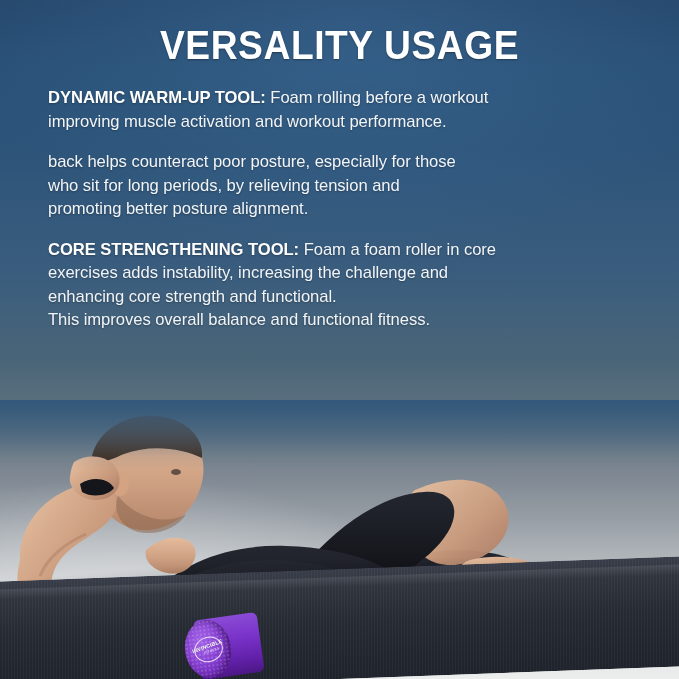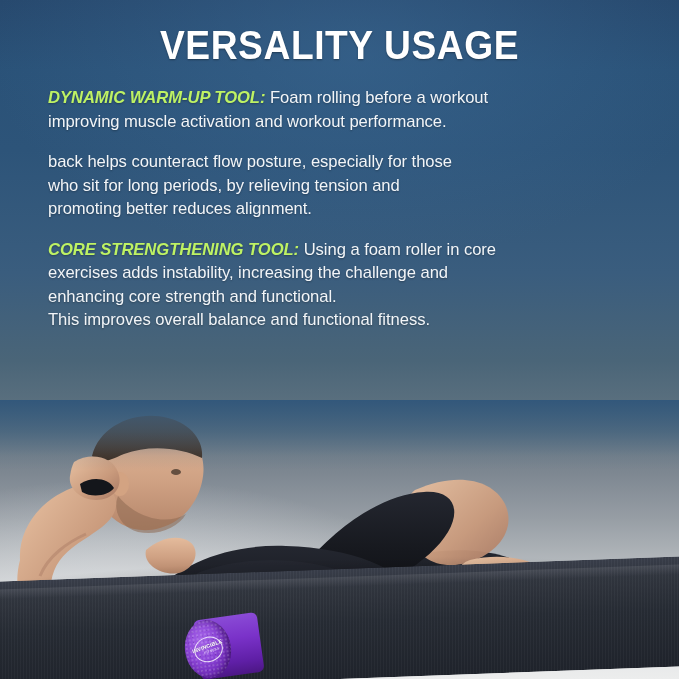--- a/index.html
+++ b/index.html
@@ -194,22 +194,21 @@
     color: #f2f5f8;
     font-family: "Liberation Sans", sans-serif;
     font-size: 16.6px;
     line-height: 23.5px;
     letter-spacing: -0.05px;
     text-shadow: 0 1px 2px rgba(0,0,0,0.30);
     white-space: nowrap;
   }
   .block p .lead {
     font-weight: bold;
-    color: #bef264;
-    font-style: italic;
+    color: #ffffff;
   }
 </style>
 </head>
 <body>
 
 <div id="page">
 
   <div class="bg-blue"></div>
 
   <div class="photo">
@@ -309,27 +308,27 @@
     <div class="page-title">VERSALITY USAGE</div>
 
     <div class="blocks">
 
       <div class="block">
         <p><span class="lead">DYNAMIC WARM-UP TOOL:</span><span> Foam rolling before a workout</span></p>
         <p>improving muscle activation and workout performance.</p>
       </div>
 
       <div class="block">
-        <p>back helps counteract flow posture, especially for those</p>
+        <p>back helps counteract poor posture, especially for those</p>
         <p>who sit for long periods, by relieving tension and</p>
-        <p>promoting better reduces alignment.</p>
+        <p>promoting better posture alignment.</p>
       </div>
 
       <div class="block">
-        <p><span class="lead">CORE STRENGTHENING TOOL:</span><span> Using a foam roller in core</span></p>
+        <p><span class="lead">CORE STRENGTHENING TOOL:</span><span> Foam a foam roller in core</span></p>
         <p>exercises adds instability, increasing the challenge and</p>
         <p>enhancing core strength and functional.</p>
         <p>This improves overall balance and functional fitness.</p>
       </div>
 
     </div>
   </div>
 
 </div>
 

